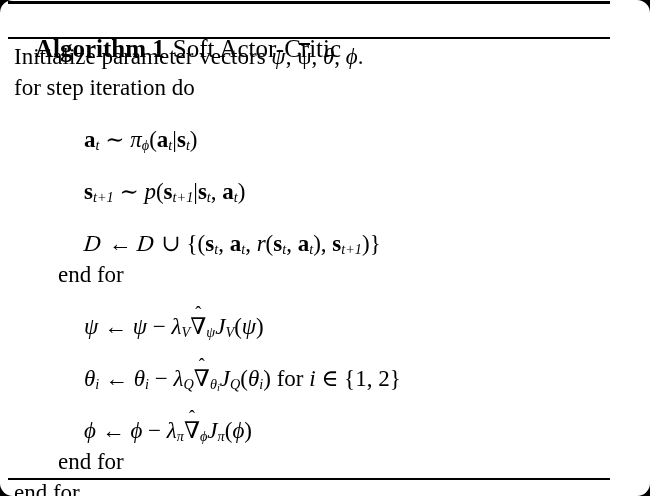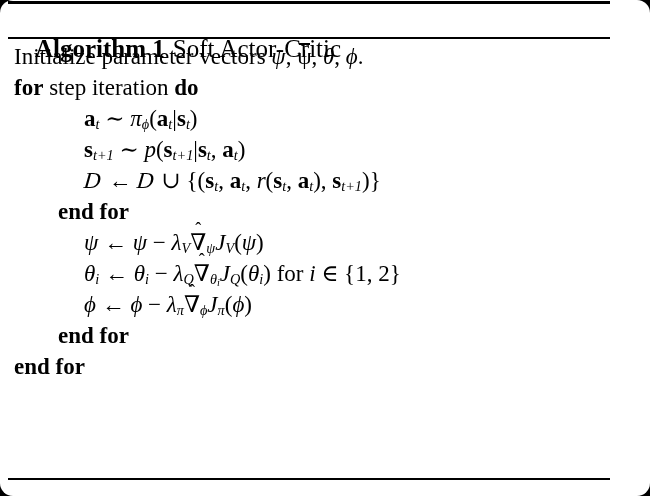--- a/index.html
+++ b/index.html
@@ -44,25 +44,25 @@
     width: 100%;
   }
   .line {
     height: 31px;
     line-height: 31px;
     font-size: 23px;
     white-space: pre;
   }
   .ind1 { padding-left: 14px; }
   .ind2 { padding-left: 58px; }
-  .ind3 { padding-left: 84px; }
+  .ind3 { padding-left: 84px; margin-top: 21px; }
 
   
   .tk-rm  { }
-  .tk-kw  { font-weight: bold; }
+  .tk-kw  { font-weight: normal; }
   .tk-it  { font-style: italic; }
   .tk-bf  { font-weight: bold; }
   .tk-cal { font-style: italic; display: inline-block; transform: skewX(-6deg); padding-right: 2px; }
   .tk-sub {
     font-style: italic;
     font-size: 0.62em;
     vertical-align: -0.24em;
     line-height: 0;
   }
   .tk-subsub {

